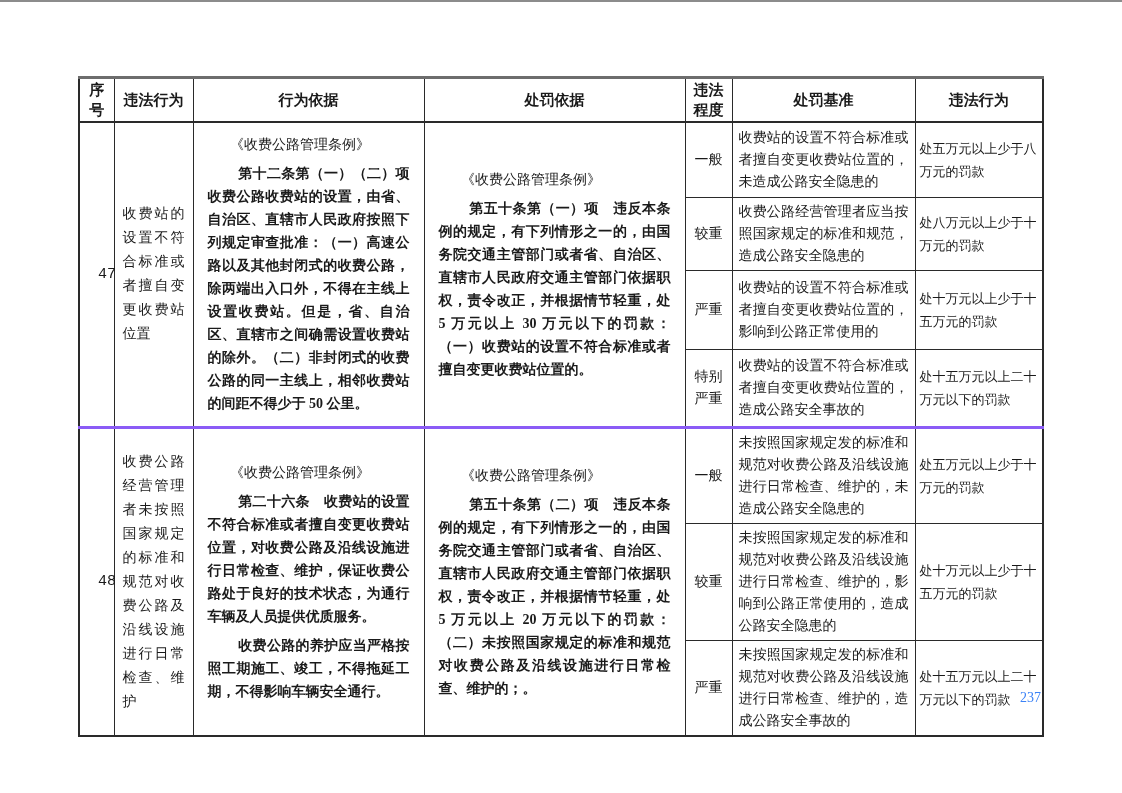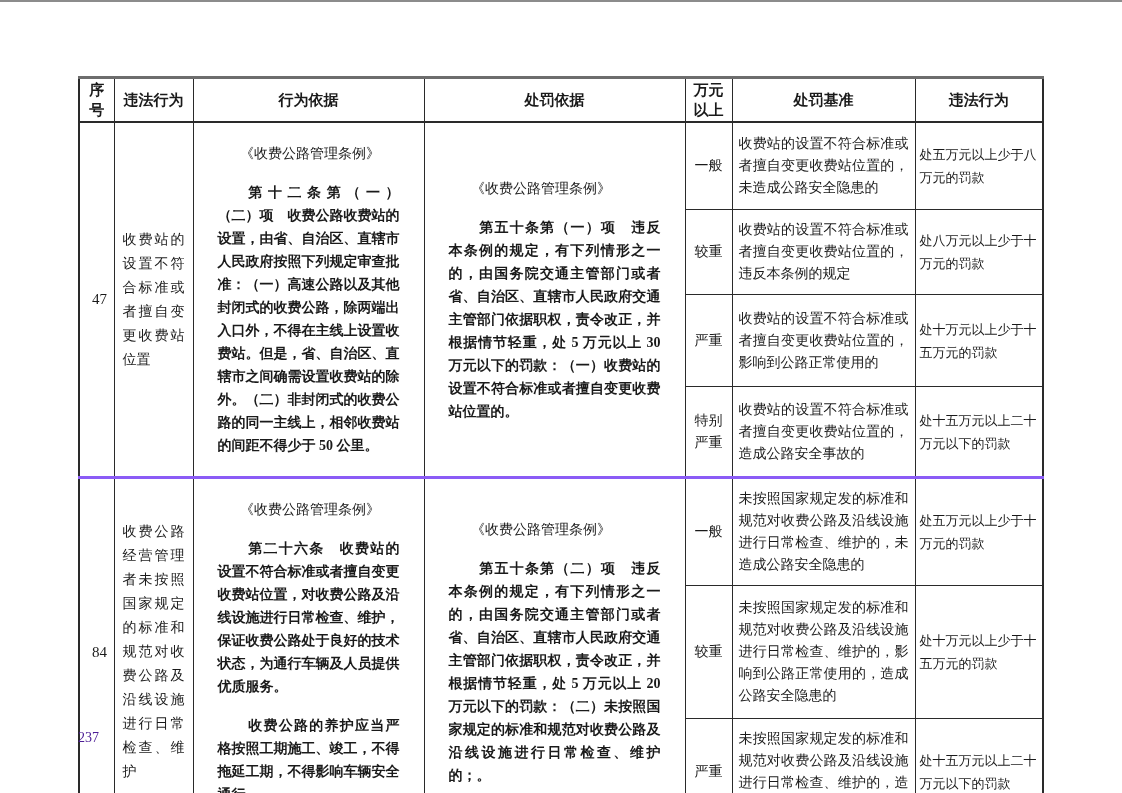--- a/index.html
+++ b/index.html
@@ -32,34 +32,34 @@
   .reg-table thead th {
     border-bottom:2px solid #2a2a2a;
     font-size:15px;
     font-weight:bold;
     text-align:center;
     line-height:20px;
     padding:1px 2px;
   }
   tbody.group-divider tr:first-child td { border-top:3px solid #8b5cf6; }
 
-  td.c-seq { text-align:center; font-size:15px; padding:12px; }
+  td.c-seq { text-align:center; font-size:15px; padding:18px;font-family:Liberation Mono, monospace; }
   td.c-behavior { padding:11px 8px; }
   .behavior-text { font-size:14px; line-height:24px; text-align:justify; text-align-last:left; }
   td.c-basis { padding:3px 8px; }
-  td.c-basis p { margin:16px; font-size:14px; line-height:23px; text-align:justify; text-align-last:left; }
+  td.c-basis p { margin:6px; font-size:14px; line-height:23px; text-align:justify; text-align-last:left; }
   p.p-title { text-indent:1.6em; }
   p.p-body  { text-indent:2.2em;font-weight:bold; }
   td.c-level { text-align:center; font-size:14px; line-height:22px; padding:2px 4px; }
   td.c-circ  { font-size:14px; line-height:22px; padding:3px 6px; }
   td.c-circ div { text-align:justify; text-align-last:left; }
   td.c-std   { font-size:13px; line-height:23px; padding:3px 4px;margin-top:8px; }
   .page-number {
-    position:absolute; left:78px; top:730px; width:963px;
-    text-align:left; font-size:14px; color:#4c1d95;
+    position:absolute; left:78px; top:690px; width:963px;
+    text-align:right; font-size:14px; color:#3b82f6;
   }
 </style>
 </head>
 <body>
 
 <div class="page">
   <div class="top-rule"></div>
 
   <table class="reg-table">
     <colgroup>
@@ -70,21 +70,21 @@
       <col style="width:47px">
       <col style="width:183px">
       <col style="width:128px">
     </colgroup>
     <thead>
       <tr style="height:42px">
         <th>序号</th>
         <th>违法行为</th>
         <th>行为依据</th>
         <th>处罚依据</th>
-        <th>万元以上</th>
+        <th>违法程度</th>
         <th>处罚基准</th>
         <th>违法行为</th>
       </tr>
     </thead>
 
     <tbody>
       <tr style="height:75px">
         <td class="c-seq" rowspan="4">47</td>
         <td class="c-behavior" rowspan="4">
           <div class="behavior-text">收费站的设置不符合标准或者擅自变更收费站位置</div>
@@ -101,21 +101,21 @@
         <td class="c-circ">
             <div>收费站的设置不符合标准或者擅自变更收费站位置的，未造成公路安全隐患的</div>
           </td>
         <td class="c-std">
             <div>处五万元以上少于八万元的罚款</div>
           </td>
       </tr>
       <tr style="height:70px">
         <td class="c-level">较重</td>
         <td class="c-circ">
-            <div>收费站的设置不符合标准或者擅自变更收费站位置的，违反本条例的规定</div>
+            <div>收费公路经营管理者应当按照国家规定的标准和规范，造成公路安全隐患的</div>
           </td>
         <td class="c-std">
             <div>处八万元以上少于十万元的罚款</div>
           </td>
       </tr>
       <tr style="height:79px">
         <td class="c-level">严重</td>
         <td class="c-circ">
             <div>收费站的设置不符合标准或者擅自变更收费站位置的，影响到公路正常使用的</div>
           </td>
@@ -129,21 +129,21 @@
             <div>收费站的设置不符合标准或者擅自变更收费站位置的，造成公路安全事故的</div>
           </td>
         <td class="c-std">
             <div>处十五万元以上二十万元以下的罚款</div>
           </td>
       </tr>
     </tbody>
 
     <tbody class="group-divider">
       <tr style="height:94px">
-        <td class="c-seq" rowspan="3">84</td>
+        <td class="c-seq" rowspan="3">48</td>
         <td class="c-behavior" rowspan="3">
           <div class="behavior-text">收费公路经营管理者未按照国家规定的标准和规范对收费公路及沿线设施进行日常检查、维护</div>
         </td>
         <td class="c-basis" rowspan="3">
           <p class="p-title">《收费公路管理条例》</p>
           <p class="p-body">第二十六条　收费站的设置不符合标准或者擅自变更收费站位置，对收费公路及沿线设施进行日常检查、维护，保证收费公路处于良好的技术状态，为通行车辆及人员提供优质服务。</p>
           <p class="p-body">收费公路的养护应当严格按照工期施工、竣工，不得拖延工期，不得影响车辆安全通行。</p>
         </td>
         <td class="c-basis" rowspan="3">
           <p class="p-title">《收费公路管理条例》</p>

